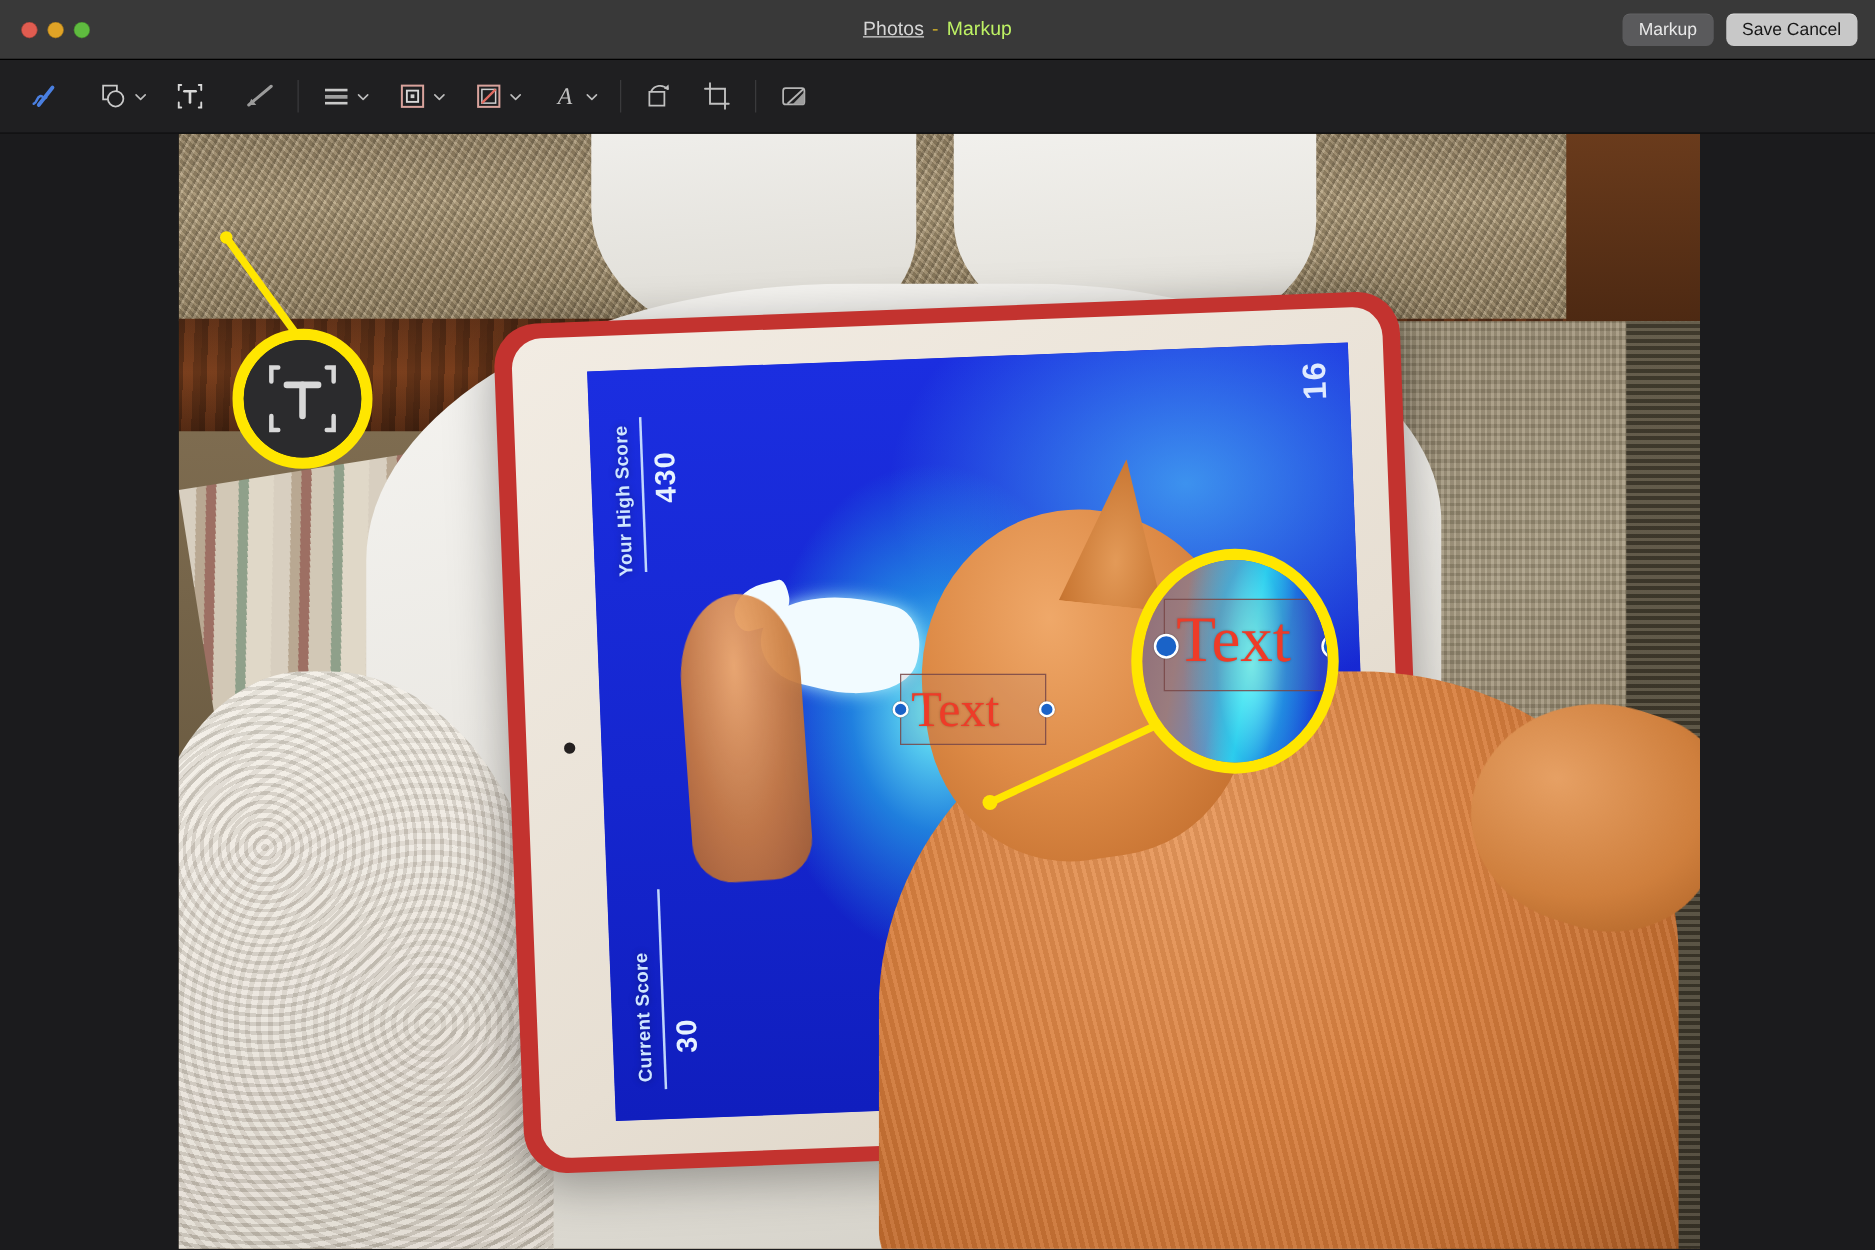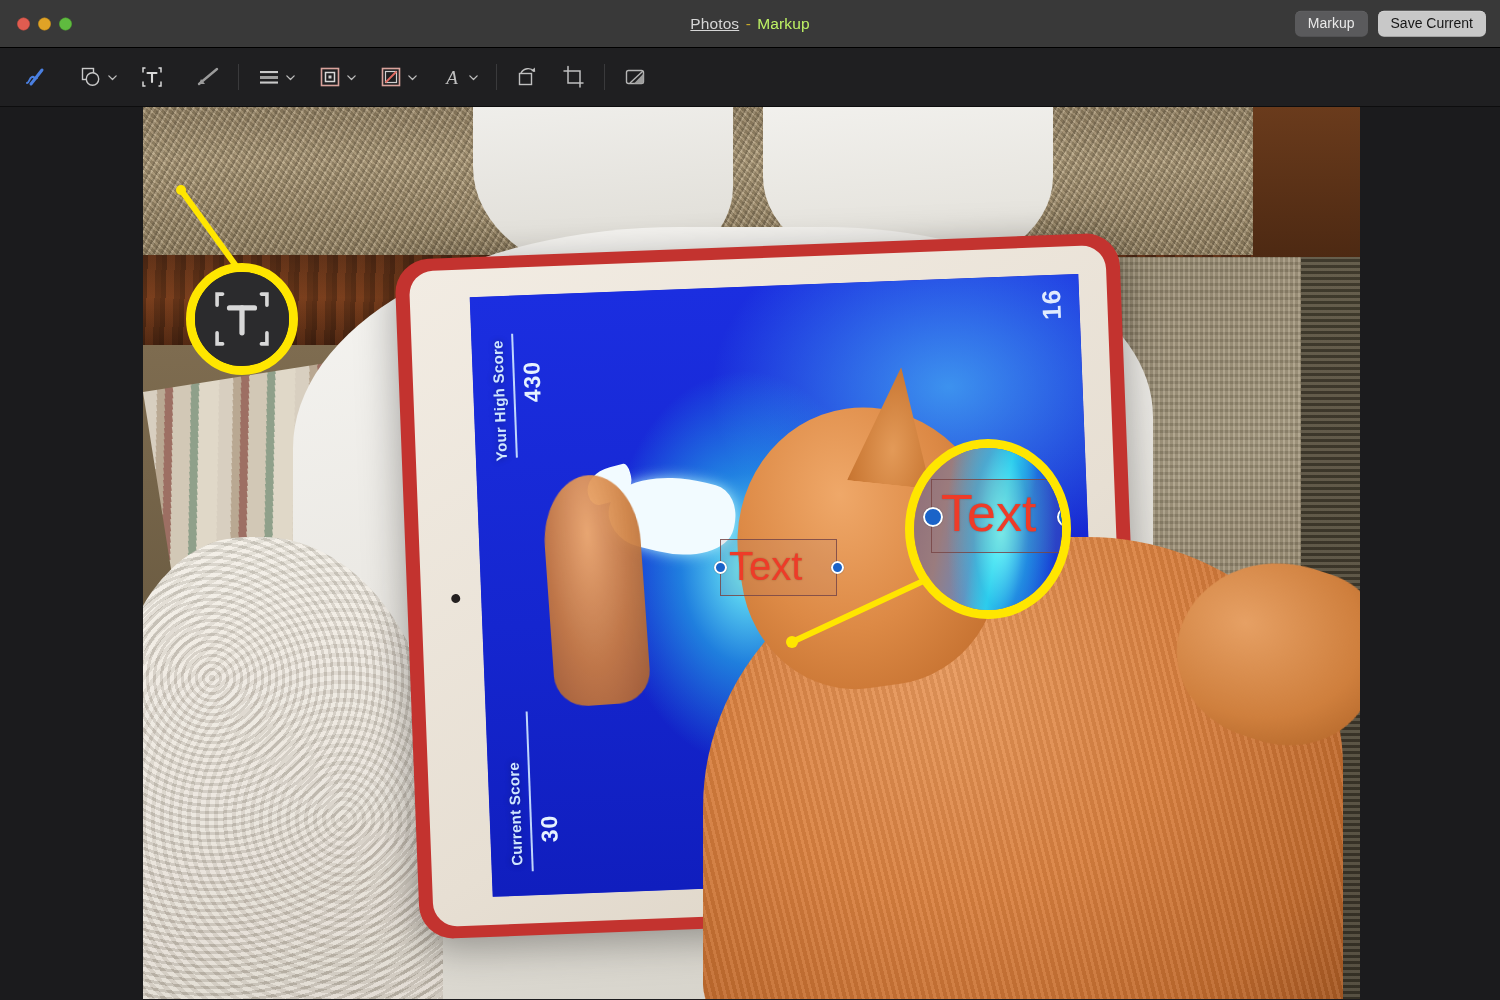--- a/index.html
+++ b/index.html
@@ -347,21 +347,21 @@
     transform: rotate(18deg);
     filter: blur(.6px);
   }
 
   
   .markup-text {
     position: absolute;
     color: #ee3b28;
     font-weight: 400;
     text-shadow: 0 0 2px rgba(0,0,0,.25);
-    font-family: Liberation Sans, sans-serif;
+    font-family: Liberation Serif, serif;
   }
   .selbox {
     position: absolute;
     border: 1px solid rgba(120,70,70,.85);
     background: rgba(160,120,120,.14);
   }
   .handle {
     position: absolute;
     width: 13px; height: 13px;
     border-radius: 50%;
@@ -424,21 +424,21 @@
     </div>
 
     <div class="title">
       <span class="app">Photos</span>
       <span class="sep">-</span>
       <span class="mode">Markup</span>
     </div>
 
     <div class="titlebar-actions">
       <button class="btn btn-cancel">Markup</button>
-      <button class="btn btn-save">Save Current</button>
+      <button class="btn btn-save">Save Cancel</button>
     </div>
   </div>
 
   <div class="toolbar">
 
     <div class="tool">
       <svg width="26" height="26" viewBox="0 0 26 26">
         <path d="M5 19c3-1 2-5 5-6s2 3 5 1" stroke="#4a7fe0" stroke-width="2" fill="none" stroke-linecap="round"></path>
         <path d="M9 20 L20 6" stroke="#4a7fe0" stroke-width="3" fill="none" stroke-linecap="round"></path>
       </svg>

